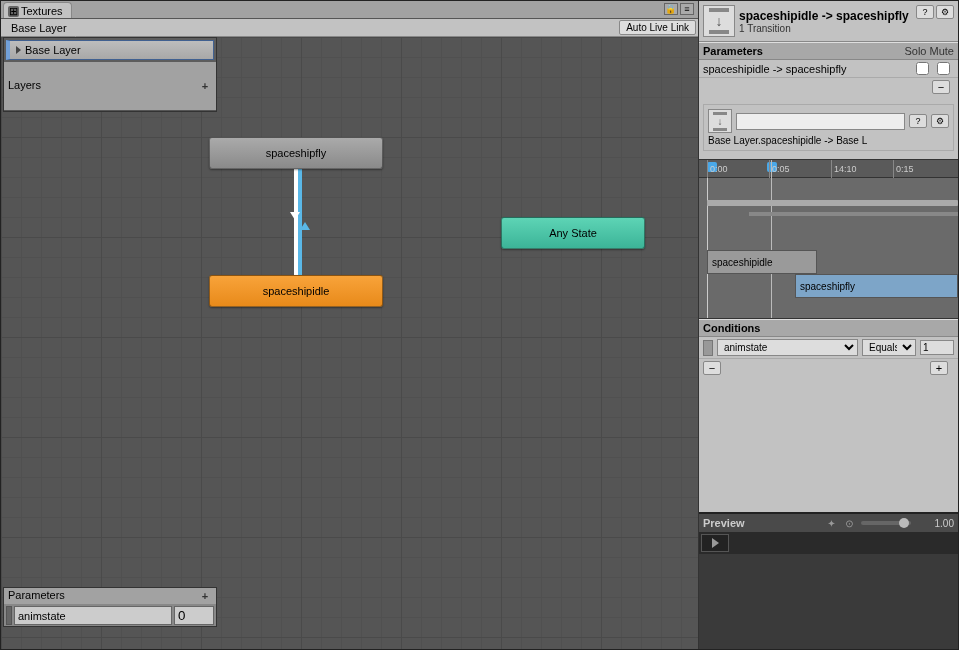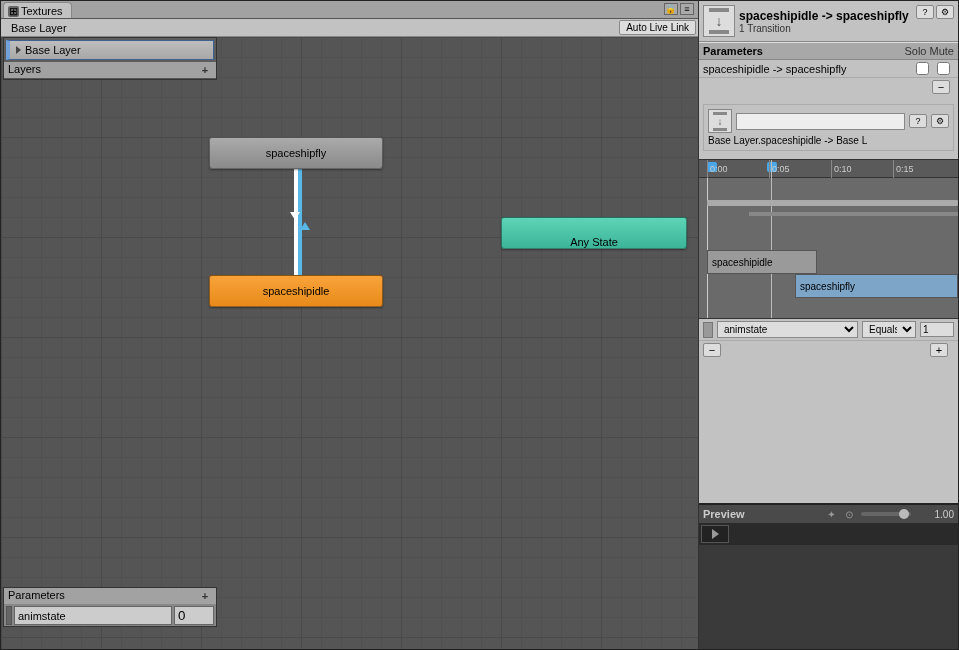--- a/index.html
+++ b/index.html
@@ -11,35 +11,35 @@
 .tab-bar { height: 18px; background: #a2a2a2; display: flex; align-items: flex-end; border-bottom:1px solid #555;}
 .tab { background: #c2c2c2; border: 1px solid #888; border-bottom:none; border-top-left-radius: 4px; border-top-right-radius: 4px; padding: 2px 8px 1px 4px; margin-left: 2px; display: flex; align-items: center; gap: 2px; }
 .tab-icon { width: 11px; height: 11px; background: #666; border-radius: 2px; display:inline-flex; align-items:center; justify-content:center;}
 .window-controls { position:absolute; top:2px; right:4px; display:flex; gap:2px;}
 .wc { width:14px; height:12px; border:1px solid #666; background:#aaa; font-size:9px; display:flex; align-items:center; justify-content:center; cursor:pointer;}
 .breadcrumb { height: 18px; background: #c2c2c2; display: flex; align-items: center; padding:0 2px; border-bottom:1px solid #888; position:relative;}
 .breadcrumb-item { padding: 1px 8px; position:relative; background:#c2c2c2; }
 .breadcrumb-item::after{content:'';position:absolute;right:-6px;top:0;width:0;height:0;border-top:8px solid transparent;border-bottom:8px solid transparent;border-left:6px solid #c2c2c2;z-index:2;}
 .auto-live-link { margin-left:auto; padding:1px 6px; border:1px solid #888; background:#ddd; border-radius:2px; font-size:10px;}
 .layer-box { position:absolute; top:36px; left:2px; width:214px; background:#5d5d5d; border:1px solid #333;}
-.layer-header { display:flex; background:#a2a2a2; border-bottom:1px solid #555; padding:1px 4px;}
+.layer-header { display:flex; background:#a2a2a2; border-bottom:1px solid #555; padding:17px 4px;}
 .layer-item { background:linear-gradient(#bdbdbd,#a8a8a8); border:1px solid #406090; border-left:4px solid #72a0d8; padding:3px 6px; margin:2px; display:flex; align-items:center;}
 .layer-play { width:0;height:0;border-top:4px solid transparent;border-bottom:4px solid transparent;border-left:5px solid #444; margin-right:4px;}
 .plus-btn { margin-left:auto; width:14px; height:14px; display:flex; align-items:center; justify-content:center; font-weight:bold; color:#333; cursor:pointer;}
 
 .graph-area { flex:1; background:#555; position:relative; overflow:hidden; }
 .grid-bg { position:absolute; inset:0; 
   background-image: linear-gradient(#4a4a4a 1px, transparent 1px), linear-gradient(90deg, #4a4a4a 1px, transparent 1px),
   linear-gradient(#505050 1px, transparent 1px), linear-gradient(90deg, #505050 1px, transparent 1px);
   background-size: 100px 100px, 100px 100px, 20px 20px, 20px 20px;
 }
 .state-node { position:absolute; width:174px; height:32px; border-radius:3px; display:flex; align-items:center; justify-content:center; font-size:11px; box-shadow: 0 1px 2px rgba(0,0,0,.4); border:1px solid rgba(0,0,0,.4);}
 .state-gray { background:linear-gradient(#aaa,#8a8a8a); color:#000;}
 .state-orange { background:linear-gradient(#f8a33a,#e88a1a); color:#000;}
-.state-teal { background:linear-gradient(#5dd4b5,#3cb498); color:#000; width:186px;align-items:flex-end;}
+.state-teal { background:linear-gradient(#5dd4b5,#3cb498); color:#000; width:144px;}
 .trans-blue { position:absolute; width:8px; background: linear-gradient(90deg,#fff 50%, #5ab8e8 50%); }
 .arrow-down { position:absolute; width:0;height:0; border-left:5px solid transparent; border-right:5px solid transparent; border-top:8px solid #fff;}
 .arrow-up { position:absolute; width:0;height:0; border-left:5px solid transparent; border-right:5px solid transparent; border-bottom:8px solid #5ab8e8;}
 
 .params-box { position:absolute; left:2px; bottom:22px; width:214px; background:#a2a2a2; border:1px solid #333;}
 .params-header { display:flex; padding:1px 4px; background:#a2a2a2; border-bottom:1px solid #888;}
 .param-row { display:flex; padding:1px 2px; background:#888;}
 .param-row input[type=text]{ flex:1; background:#ccc; border:1px solid #666; padding:1px 3px; font-size:11px;}
 .param-row .drag { width:6px; background:#666; margin-right:2px; border:1px solid #555;}
 .param-val { width:40px; background:#ccc; border:1px solid #666; text-align:left; padding:1px 3px; margin-left:2px;}
@@ -214,35 +214,38 @@
       <div class="name-label">Base Layer.spaceshipidle -&gt; Base L</div>
     </div>
 
 
     <div class="timeline">
       <div class="ruler">
         <div class="marker-blue" style="left:8px;"></div>
         <div class="marker-blue" style="left:68px;"></div>
         <div class="ruler-tick" style="left:8px;">0:00</div>
         <div class="ruler-tick" style="left:70px;">0:05</div>
-        <div class="ruler-tick" style="left:132px;">0:10</div>
+        <div class="ruler-tick" style="left:132px;">14:10</div>
         <div class="ruler-tick" style="left:194px;">0:15</div>
       </div>
       <div class="lead-line"></div>
       <div class="playhead-a" style="left:72px;"></div>
       <div class="tl-track-a"></div>
       <div class="tl-track-b"></div>
       <div class="tl-clip idle">
           <span>spaceshipidle</span>
         </div>
       <div class="tl-clip fly">
           <span>spaceshipfly</span>
         </div>
     </div>
 
+    <div class="section-header">
+      <span>Conditions</span>
+    </div>
     <div class="cond-section">
       <div class="cond-row">
         <span class="drag"></span>
         <select class="param"><option>animstate</option></select>
         <select class="op"><option>Equals</option></select>
         <input class="val" value="1" style="">
       </div>
       <div class="cond-row" style="border-top:1px solid #aaa;">
         <div class="trans-minus" style="margin-left:0;">−</div>
         <div class="trans-minus cond-plus">+</div>

